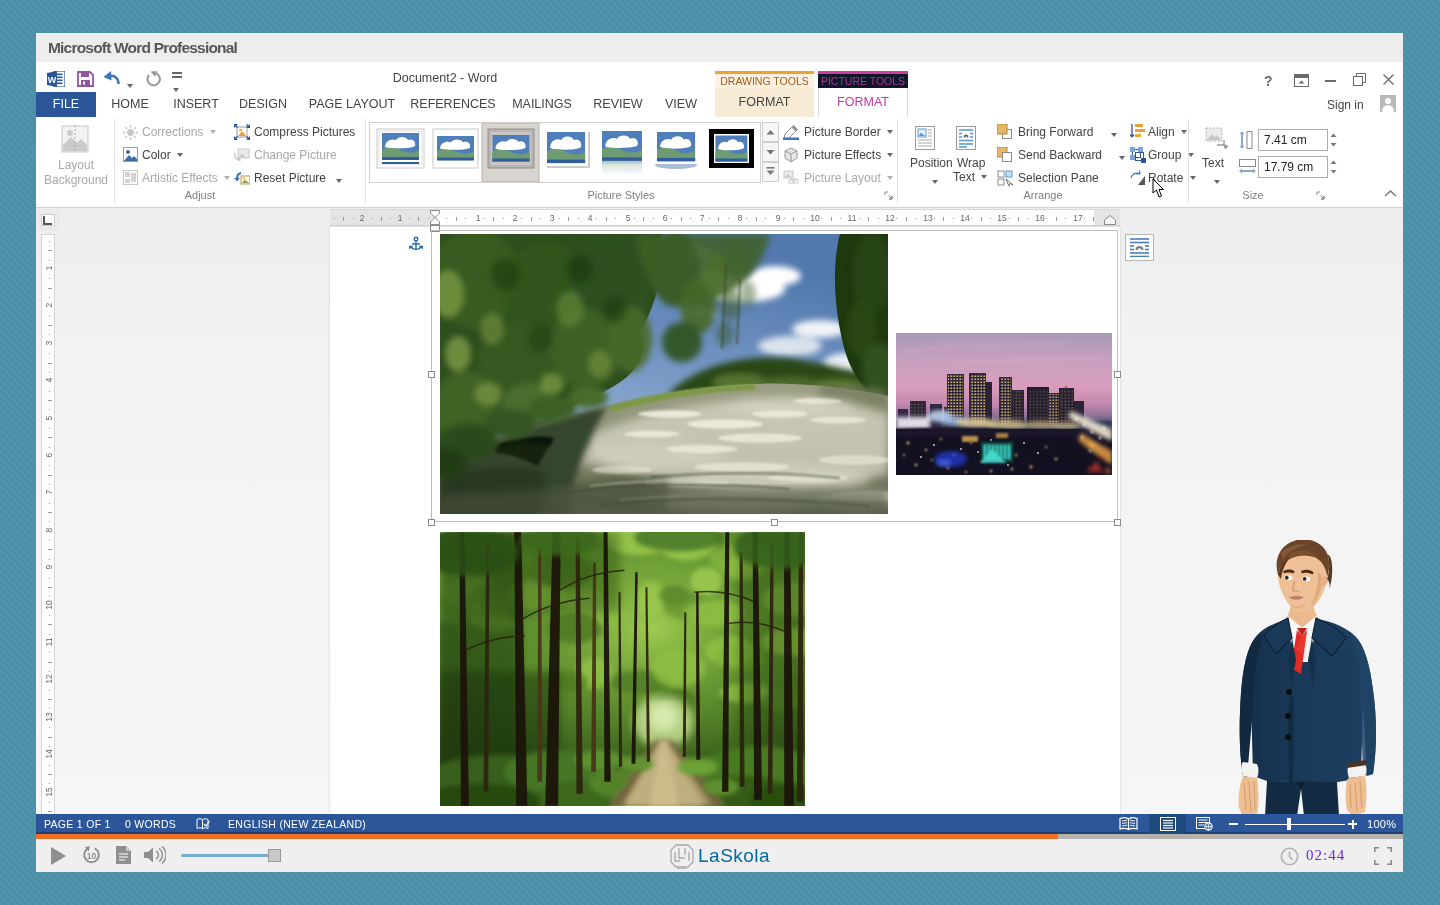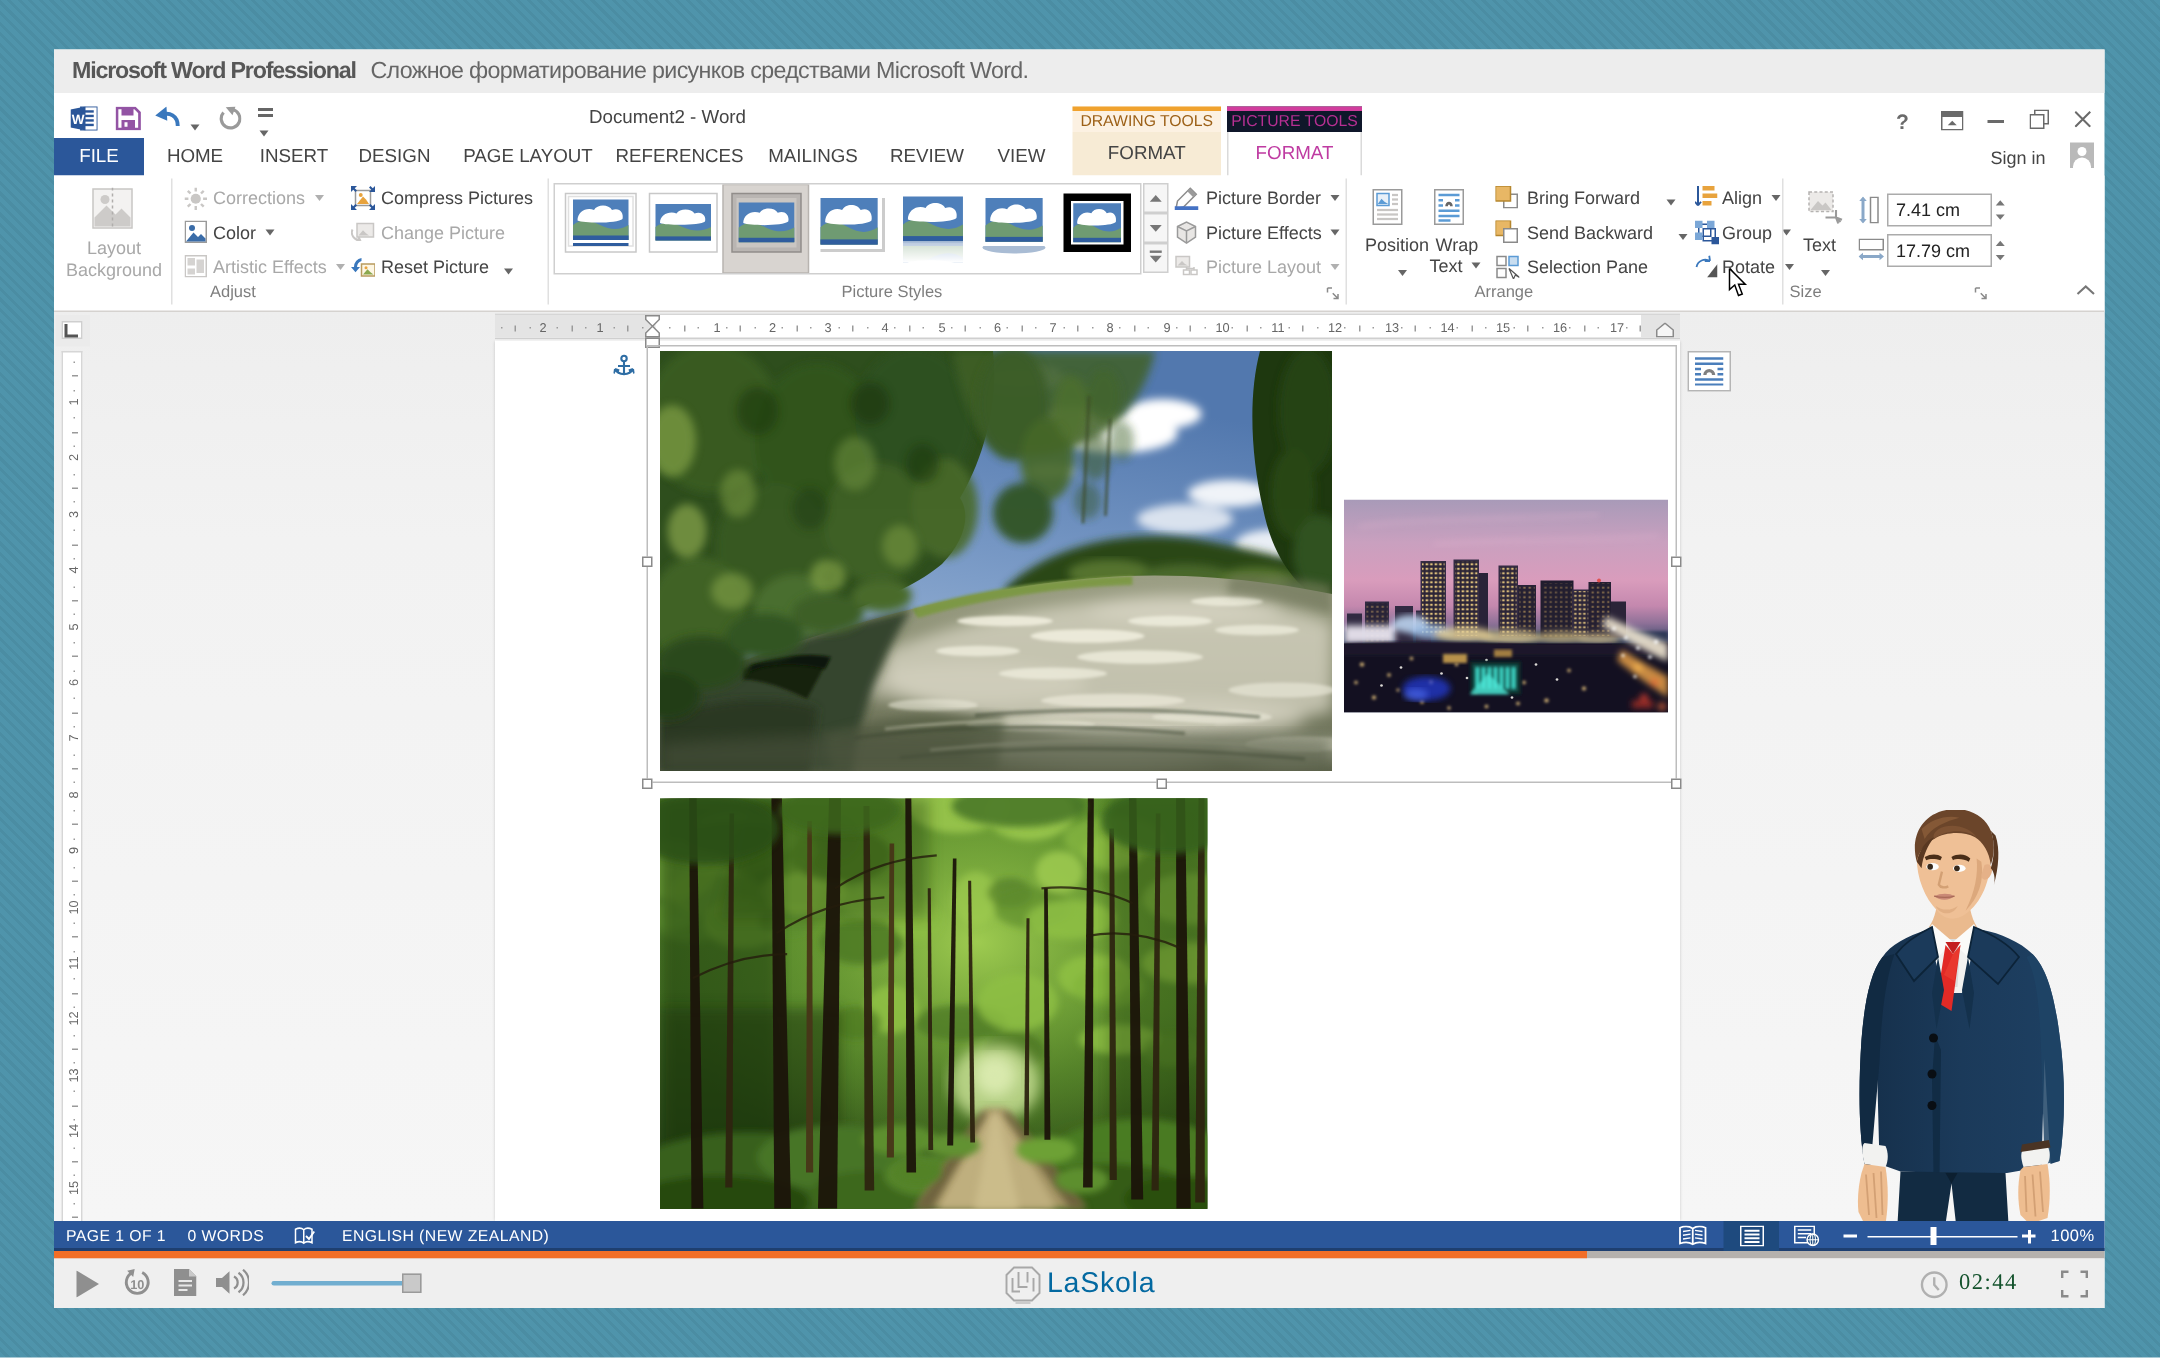--- a/index.html
+++ b/index.html
@@ -26,21 +26,21 @@
 .ctxfmt{position:absolute;top:55px;height:29px;font-size:12.5px;text-align:center;line-height:29px;}
 #fmtd{left:679px;width:99px;background:#f7ebd5;color:#444;}
 #fmtp{left:782px;width:90px;background:#fff;color:#bf3ba2;border-left:1px solid #dadada;border-right:1px solid #dadada;}
 
 #tabrow{position:absolute;left:0;top:59px;width:1367px;height:25px;font-size:12.5px;color:#444;}
 #filetab{position:absolute;left:0px;top:0px;width:60px;height:25px;background:#2b579a;color:#fff;text-align:center;line-height:24px;}
 .tab{position:absolute;top:0;height:25px;line-height:24px;text-align:center;width:100px;margin-left:-50px;}
 
 #ribbon{position:absolute;left:0;top:84px;width:1367px;height:91px;background:#fff;border-bottom:1px solid #d5d2cf;font-size:12px;color:#444;}
 .gdiv{position:absolute;top:2px;height:84px;width:1px;background:#e0e0e0;}
-.glabel{position:absolute;top:72px;width:120px;margin-left:-60px;font-size:11px;color:#7e7e7e;text-align:left;}
+.glabel{position:absolute;top:72px;width:120px;margin-left:-60px;font-size:11px;color:#7e7e7e;text-align:center;}
 .gray{color:#a8a8a8;}
 .drop{display:inline-block;width:0;height:0;border-left:3.5px solid transparent;border-right:3.5px solid transparent;border-top:4px solid #666;vertical-align:2px;margin-left:3px;}
 .drop.gray2{border-top-color:#b0b0b0;}
 .rowtxt{position:absolute;height:16px;line-height:16px;white-space:nowrap;}
 
 #gallery{position:absolute;left:333px;top:5px;width:392px;height:61px;border:1px solid #cfcfcf;background:#fff;}
 .gsc{position:absolute;left:726px;width:17px;height:20px;background:#f6f6f6;border:1px solid #cfcfcf;text-align:center;}
 
 .spinbox{position:absolute;width:70px;height:22px;border:1px solid #ababab;background:#fff;font-size:12px;color:#222;line-height:21px;padding-left:5px;}
 .spin{position:absolute;left:1291px;width:13px;height:22px;}
@@ -61,28 +61,27 @@
 
 #selframe{position:absolute;left:395px;top:22px;width:687px;height:292px;border:1px solid #bdbdbd;}
 .hdl{position:absolute;width:7px;height:7px;background:#fff;border:1px solid #8a8a8a;z-index:5;}
 
 #status{position:absolute;left:0;top:781px;width:1367px;height:20px;background:#2b579a;border-bottom:2px solid #1e3f70;color:#fff;font-size:10.5px;z-index:30;}
 #status .it{position:absolute;top:0;height:20px;line-height:20px;letter-spacing:0.3px;}
 #progress{position:absolute;left:0;top:801px;width:1367px;height:5px;background:#b5b1ad;z-index:30;}
 #progressfill{position:absolute;left:0;top:0;width:1022px;height:5px;background:#f26e27;}
 #player{position:absolute;left:0;top:806px;width:1367px;height:33px;background:#efefef;z-index:30;}
 #laskola{position:absolute;left:662px;top:6px;color:#0369a1;font-size:19px;letter-spacing:0.5px;}
-#time{position:absolute;left:1270px;top:8px;color:#14532d;font-size:15px;font-family:"Liberation Serif",serif;letter-spacing:1px;}
+#time{position:absolute;left:1270px;top:8px;color:#6d28d9;font-size:15px;font-family:"Liberation Serif",serif;letter-spacing:1px;}
 </style>
 </head>
 <body>
 <div id="app">
   <div id="tut">
       <b>Microsoft Word Professional</b>
-      <span>Сложное форматирование рисунков средствами Microsoft Word.</span>
     </div>
 
   <svg class="abs" style="left:11px;top:38px" width="18" height="16" viewBox="0 0 18 16">
     <rect x="7" y="0" width="11" height="16" fill="#fff" stroke="#2a5699" stroke-width="1.2"></rect>
     <rect x="9.5" y="2.5" width="6" height="1.6" fill="#2a5699"></rect>
       <rect x="9.5" y="5.5" width="6" height="1.6" fill="#2a5699"></rect>
       <rect x="9.5" y="8.5" width="6" height="1.6" fill="#2a5699"></rect>
       <rect x="9.5" y="11.5" width="6" height="1.6" fill="#2a5699"></rect>
     <path d="M0 2 L10 0 V16 L0 14 Z" fill="#2a5699"></path>
     <text x="5" y="11.5" font-size="9" font-weight="bold" fill="#fff" text-anchor="middle" font-family="Liberation Sans">W</text>

